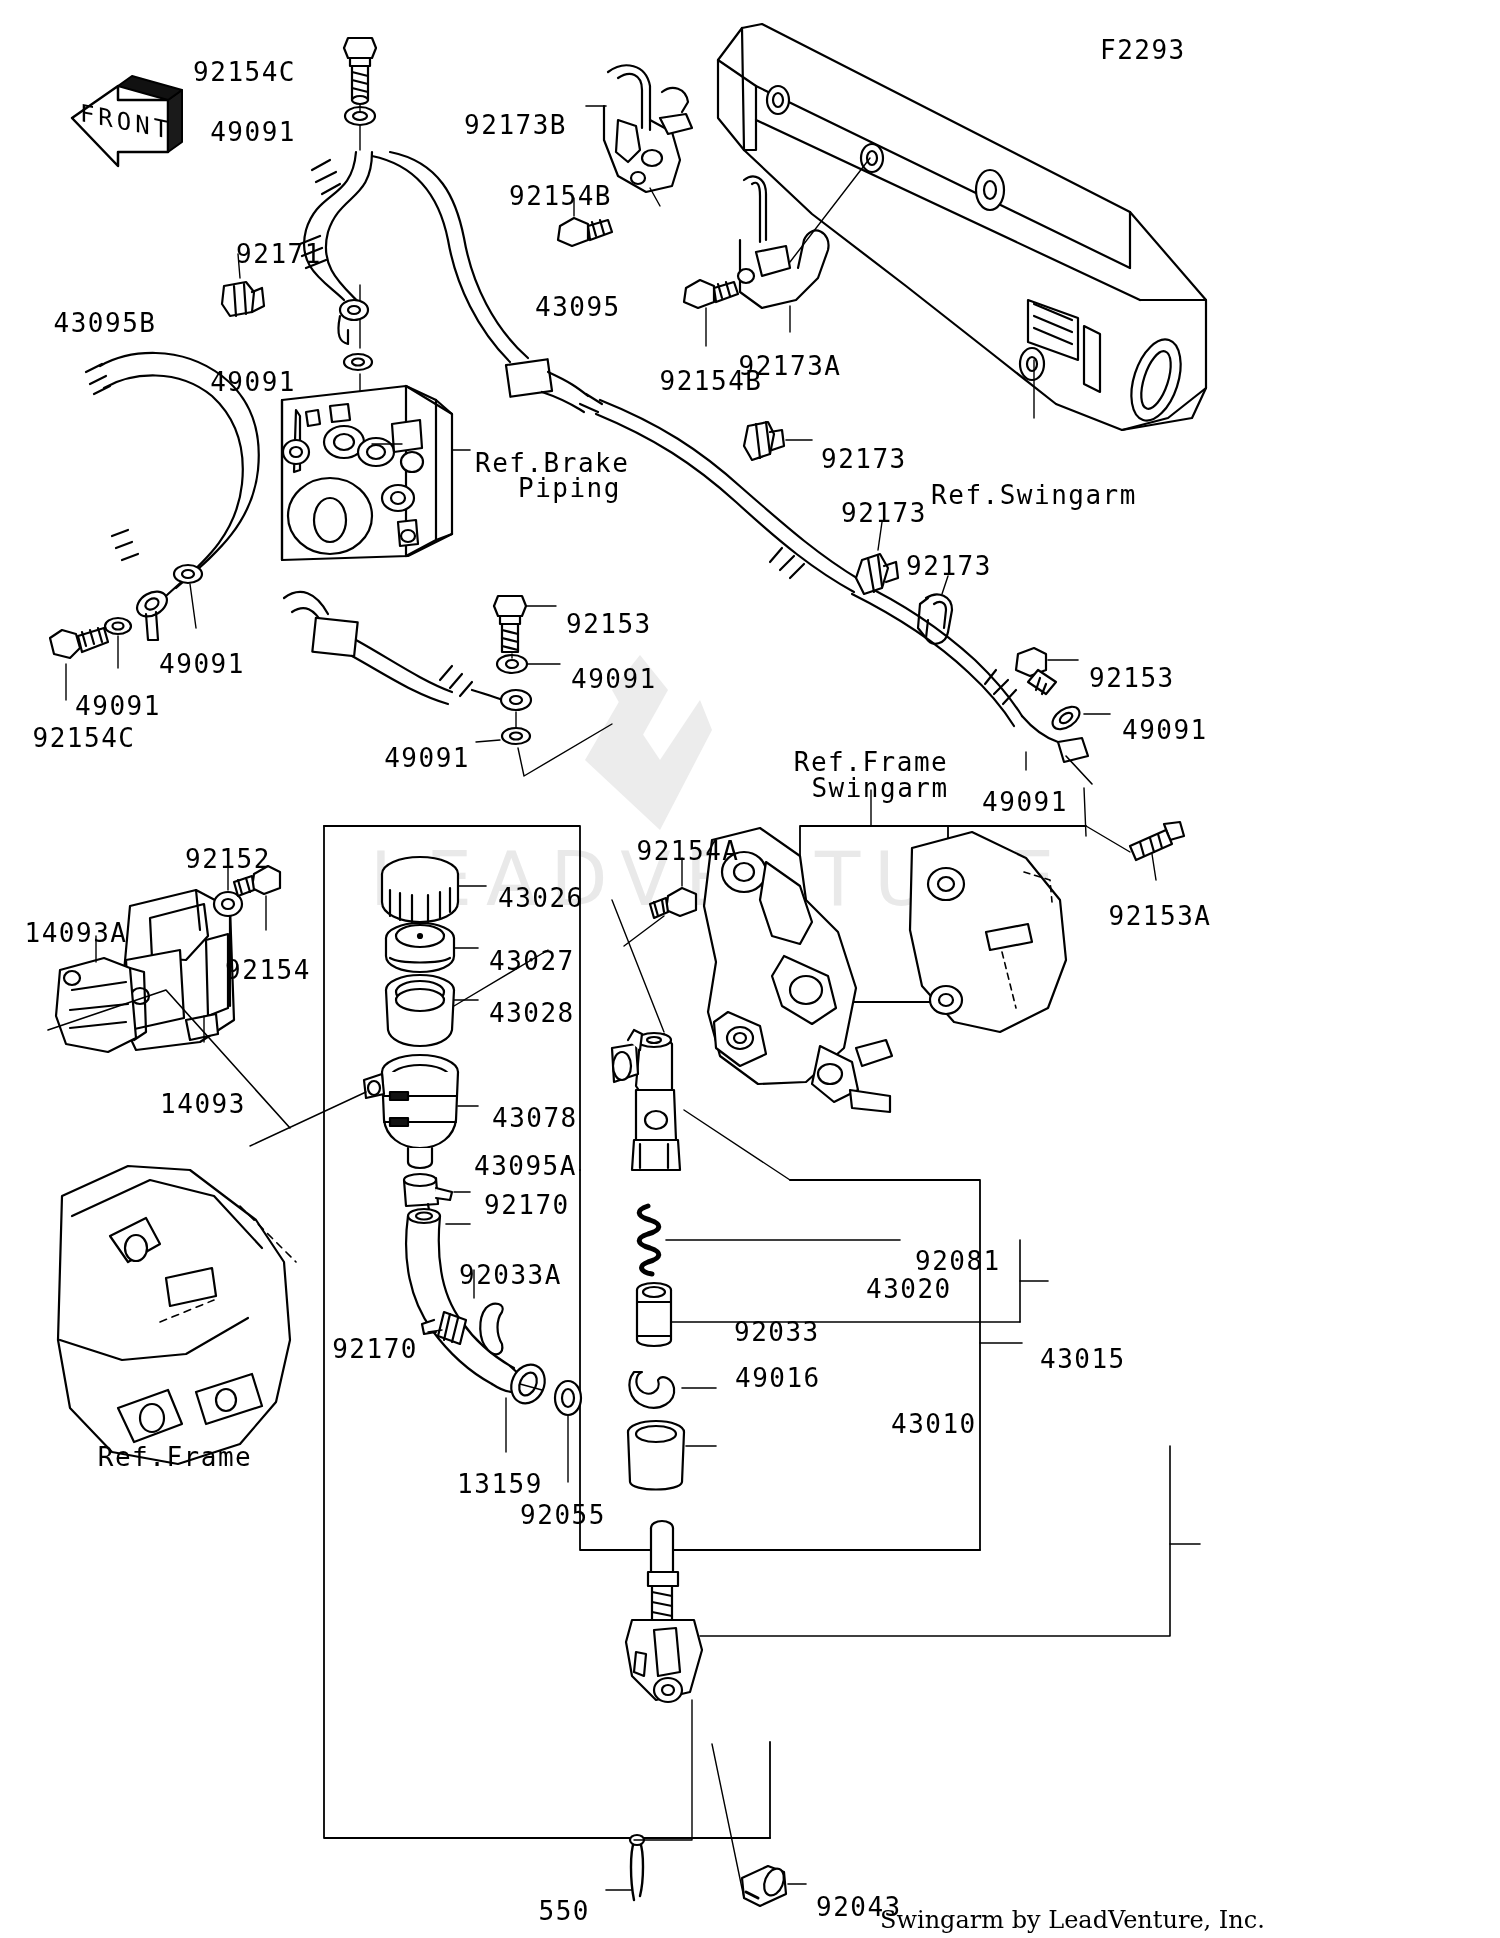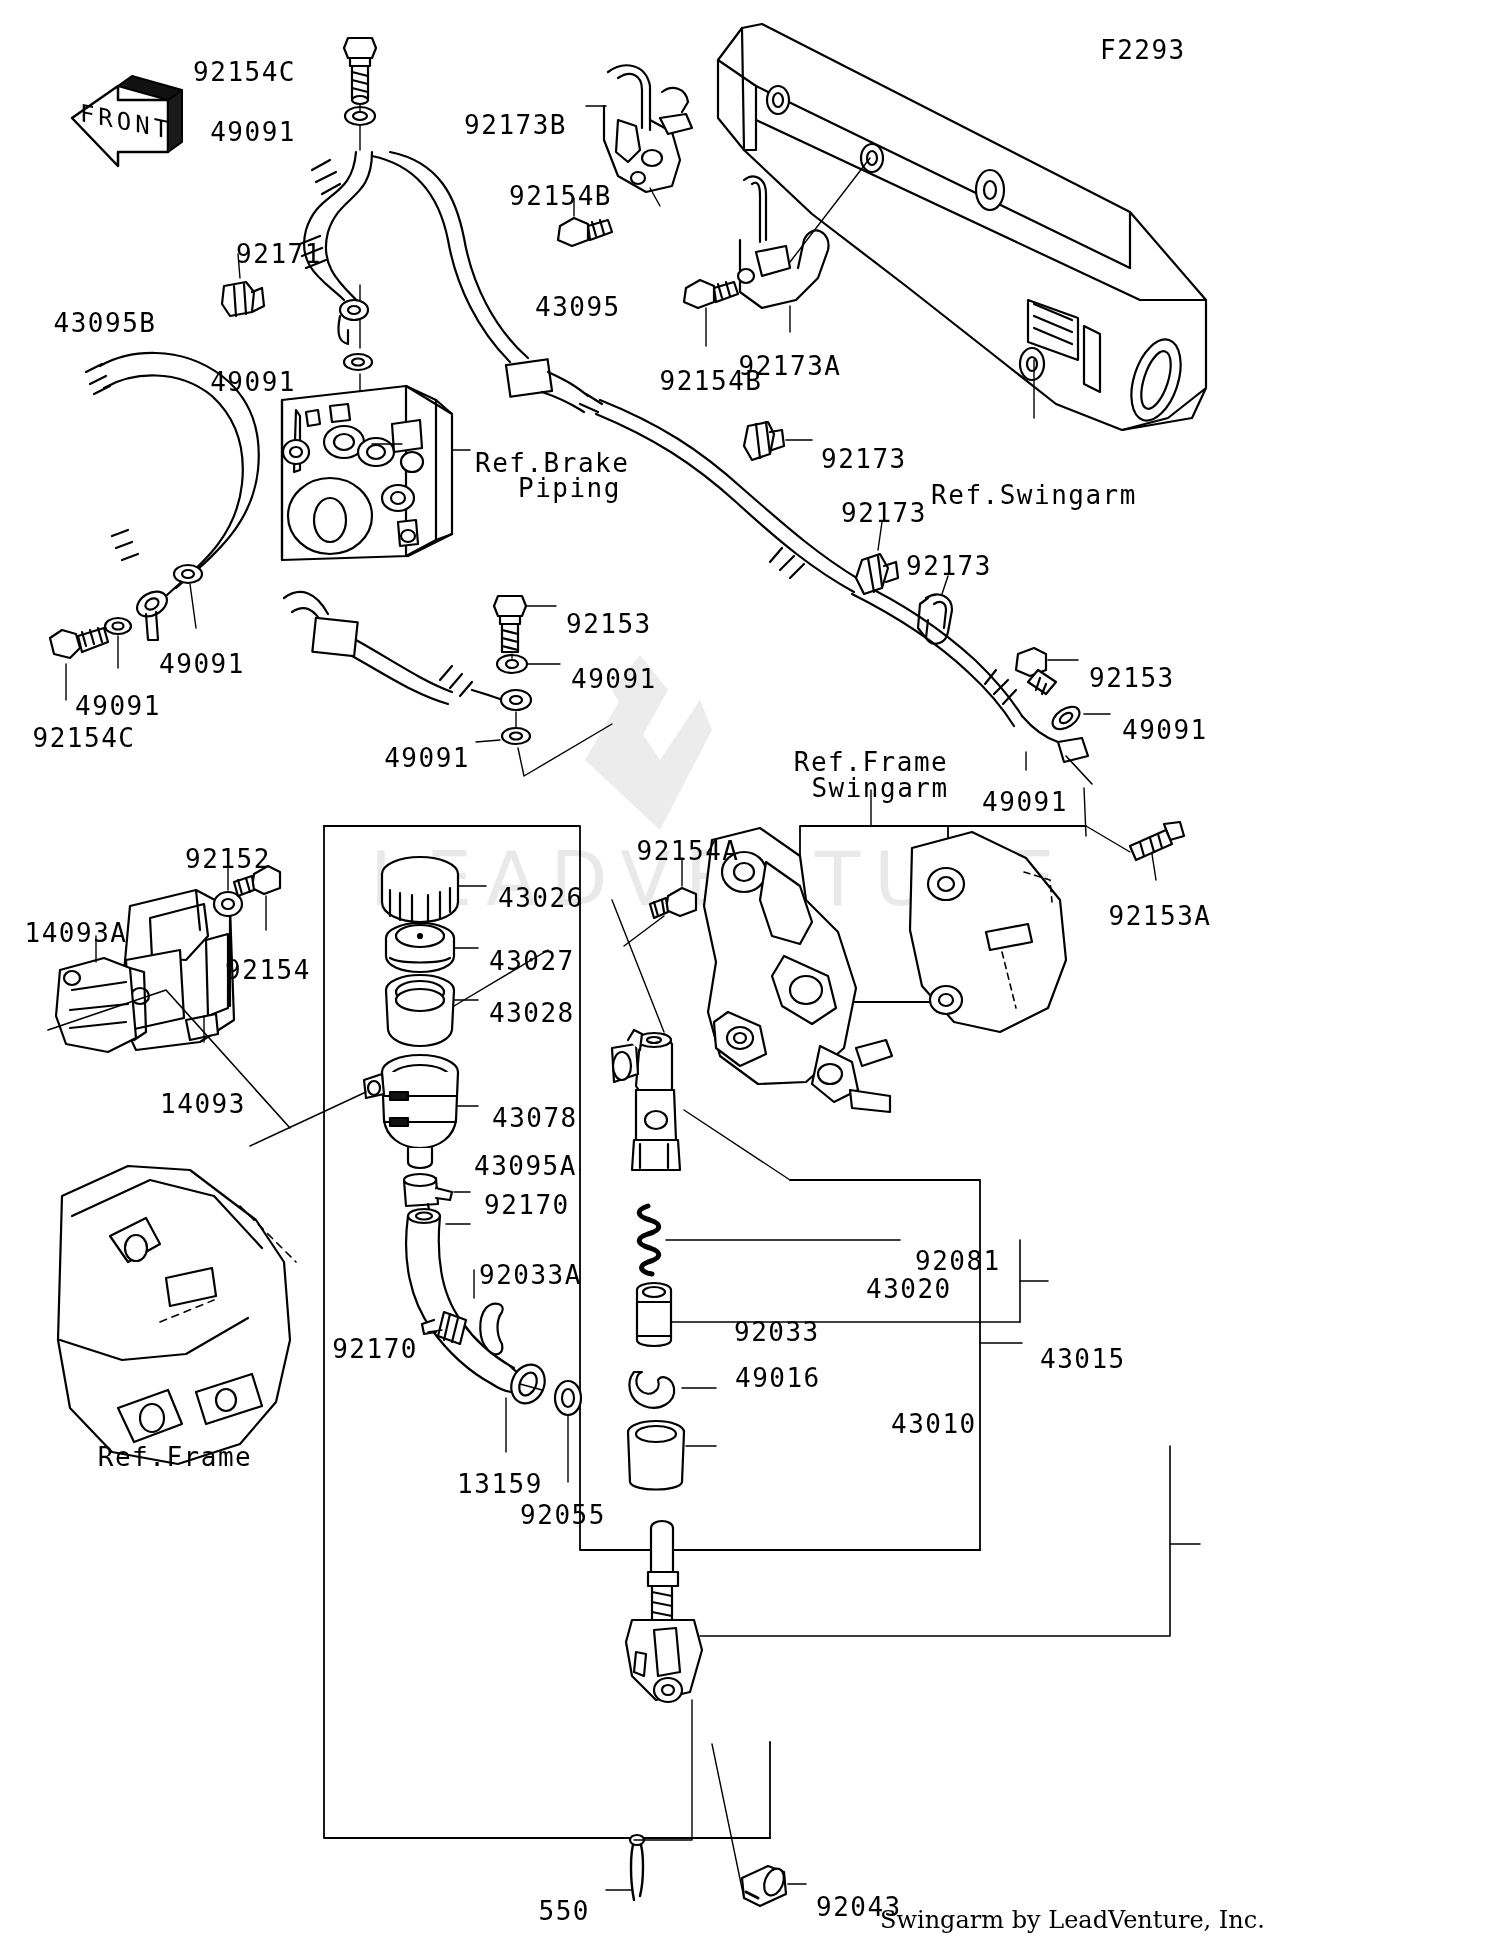--- a/index.html
+++ b/index.html
@@ -616,21 +616,21 @@
       <div class="lbl c" style="left: 228px; top: 843px;">92152</div>
       <div class="lbl c" style="left: 268px; top: 954px;">92154</div>
       <div class="lbl c" style="left: 76px; top: 917px;">14093A</div>
       <div class="lbl c" style="left: 203px; top: 1056px; margin-top: 32px;">14093</div>
       <div class="lbl" style="left: 498px; top: 882px;">43026</div>
       <div class="lbl" style="left: 489px; top: 945px;">43027</div>
       <div class="lbl" style="left: 489px; top: 997px;">43028</div>
       <div class="lbl" style="left: 492px; top: 1102px;">43078</div>
       <div class="lbl" style="left: 484px; top: 1189px;">92170</div>
       <div class="lbl" style="left: 474px; top: 1150px;">43095A</div>
-      <div class="lbl" style="left: 459px; top: 1259px; margin-left: 20px;">92033A</div>
+      <div class="lbl" style="left: 459px; top: 1259px;">92033A</div>
       <div class="lbl r" style="left: 418px; top: 1333px;">92170</div>
       <div class="lbl c" style="left: 500px; top: 1468px;">13159</div>
       <div class="lbl c" style="left: 563px; top: 1499px;">92055</div>
       <div class="lbl c" style="left: 175px; top: 1441px;">Ref.Frame</div>
       <div class="lbl" style="left: 915px; top: 1245px;">92081</div>
       <div class="lbl" style="left: 866px; top: 1273px;">43020</div>
       <div class="lbl" style="left: 734px; top: 1316px;">92033</div>
       <div class="lbl" style="left: 735px; top: 1362px;">49016</div>
       <div class="lbl" style="left: 891px; top: 1408px;">43010</div>
       <div class="lbl" style="left: 1040px; top: 1343px;">43015</div>

